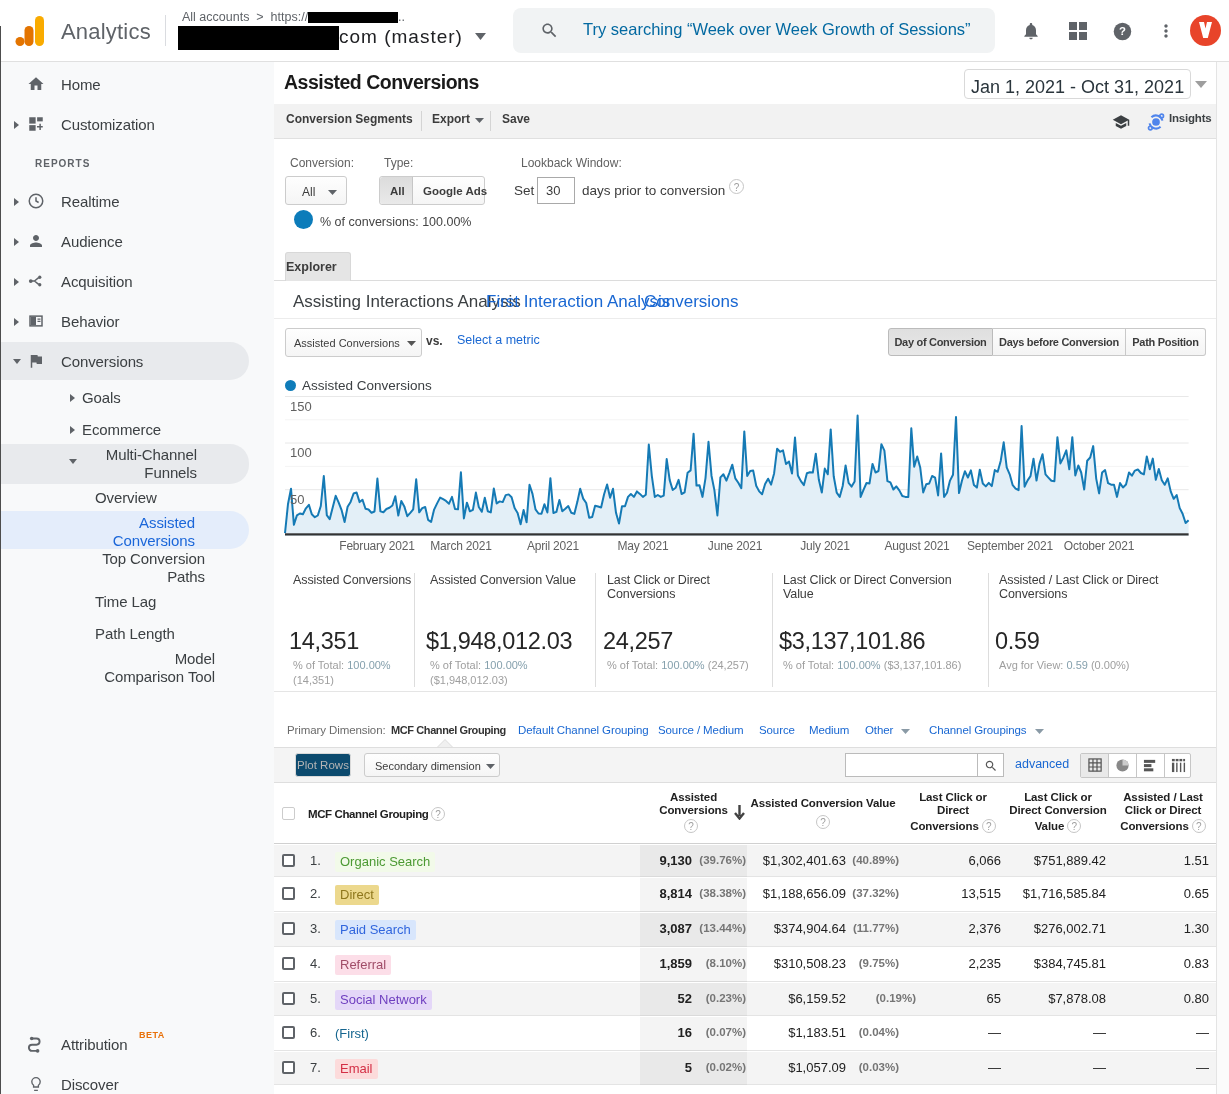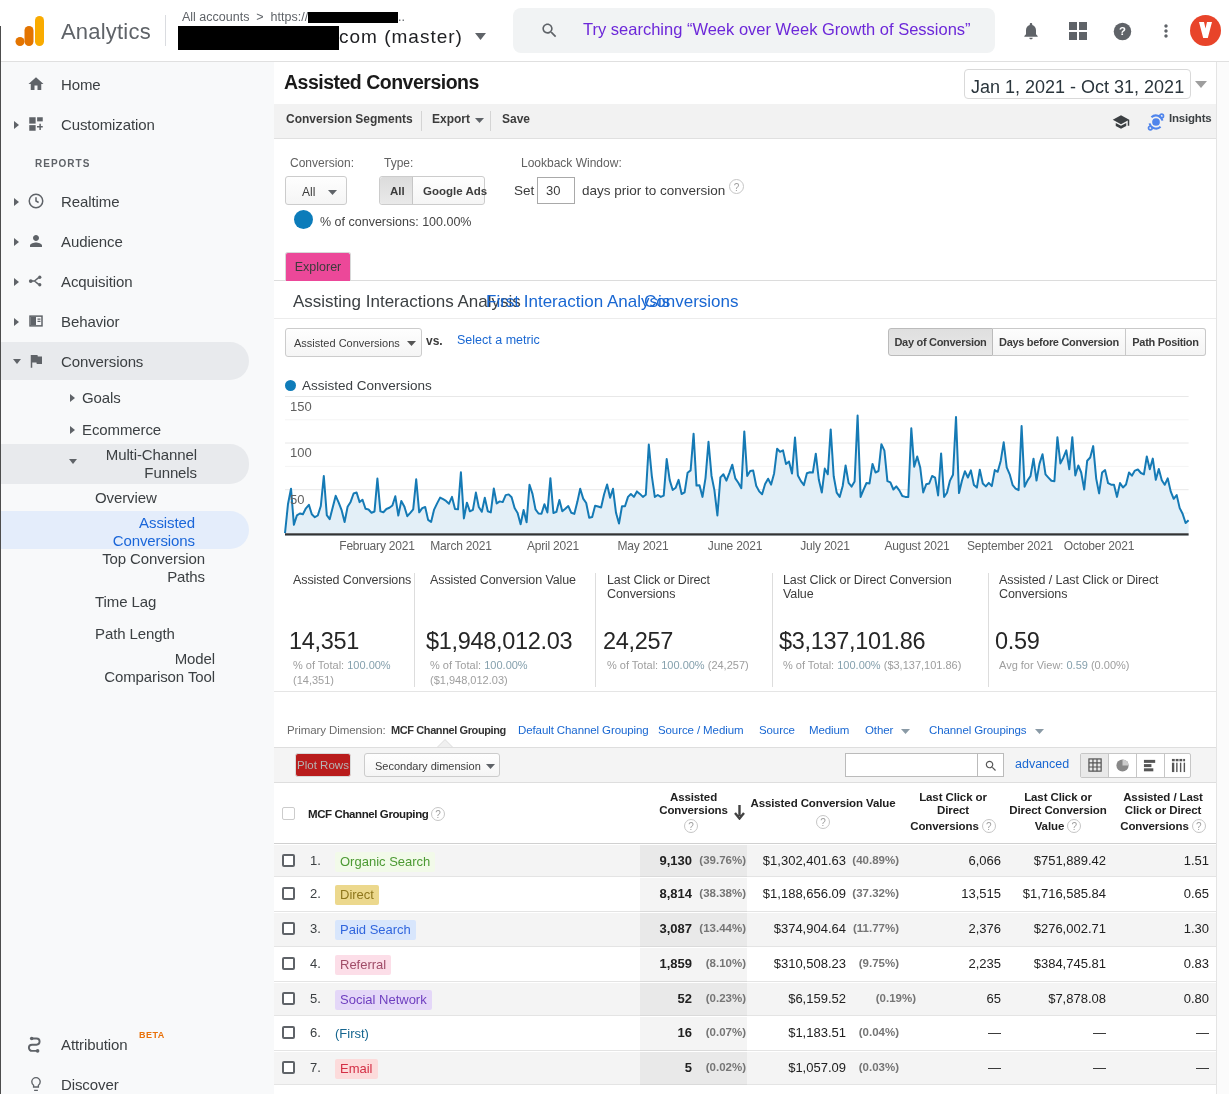--- a/index.html
+++ b/index.html
@@ -8,21 +8,21 @@
 .abs { position:absolute; }
 
 
 #hdr { position:absolute; left:0; top:0; width:1229px; height:62px; background:#fff; border-bottom:1px solid #e0e0e0; }
 #logoTxt { position:absolute; left:61px; top:19px; font-size:22px; color:#5f6368; letter-spacing:0.2px; }
 #hdrDiv { position:absolute; left:165px; top:15px; width:1px; height:31px; background:#dadce0; }
 #bc1 { position:absolute; left:182px; top:10px; font-size:12.5px; color:#5f6368; }
 #bc2 { position:absolute; left:178px; top:26px; font-size:19px; color:#202124; letter-spacing:1px; }
 .redact { display:inline-block; background:#000; vertical-align:middle; }
 #searchPill { position:absolute; left:513px; top:8px; width:482px; height:45px; background:#f1f3f4; border-radius:8px; }
-#searchTxt { position:absolute; left:70px; top:12px; font-size:16.5px; color:#6d28d9; }
+#searchTxt { position:absolute; left:70px; top:12px; font-size:16.5px; color:#0369a1; }
 .hicon { position:absolute; top:21px; }
 #avatar { position:absolute; left:1190px; top:15px; width:31px; height:31px; border-radius:50%; background:#e8442a; color:#fff; text-align:center; }
 
 
 #ledge { position:absolute; left:0; top:26px; width:1px; height:1068px; background:#4d4d4d; }
 
 
 #side { position:absolute; left:1px; top:62px; width:304px; height:1032px; background:#f8f9fa; border-right:1px solid #e8eaed;text-align:right; }
 .sitem { position:absolute; left:0; width:100%; font-size:15px; color:#3c4043; letter-spacing:-0.1px; }
 .sitem .lbl { position:absolute; left:60px; top:0; }
@@ -43,21 +43,21 @@
 #dateTri { position:absolute; left:921px; top:19px; width:0; height:0; border-top:7px solid #9e9e9e; border-left:6px solid transparent; border-right:6px solid transparent; }
 
 #tbar { position:absolute; left:0; top:42px; width:942px; height:35px; background:#f2f2f2; border-bottom:1px solid #e0e0e0; }
 #tbar .t { position:absolute; top:8px; font-size:12px; font-weight:bold; color:#3c3c3c; }
 #tbar .d { position:absolute; top:7px; width:1px; height:20px; background:#d4d4d4; }
 
 #filters { position:absolute; left:0; top:78px; width:942px; height:110px; }
 .flabel { position:absolute; font-size:12px; color:#616161; }
 .btnw { position:absolute; background:linear-gradient(#fefefe,#f5f5f5); border:1px solid #ccc; border-radius:3px; font-size:12px; color:#3c3c3c; white-space:nowrap; }
 
-#expTab { position:absolute; left:11px; top:190px; width:66px; height:29px; background:#ec4899; border:1px solid #d8d8d8; border-bottom:none; border-radius:3px 3px 0 0; font-size:12.5px; font-weight:normal; color:#3c3c3c; text-align:center; line-height:29px; z-index:2;}
+#expTab { position:absolute; left:11px; top:190px; width:66px; height:29px; background:#e5e5e5; border:1px solid #d8d8d8; border-bottom:none; border-radius:3px 3px 0 0; font-size:12.5px; font-weight:bold; color:#3c3c3c; text-align:left; line-height:29px; z-index:2;}
 #expLine { position:absolute; left:0; top:218px; width:942px; height:1px; background:#dcdcdc; }
 #subtabs { position:absolute; left:0; top:219px; width:942px; height:38px; border-bottom:1px solid #ececec; font-size:17px; }
 #subtabs span { position:absolute; top:11px; white-space:nowrap; }
 
 #metricRow { position:absolute; left:0; top:258px; width:942px; height:47px; }
 .segBtn { position:absolute; top:8px; height:28px; border:1px solid #c9c9c9; font-size:11px; font-weight:bold; color:#3c3c3c; text-align:center; background:linear-gradient(#fdfdfd,#f4f4f4); white-space:nowrap; letter-spacing:-0.3px; }
 
 #legend { position:absolute; left:0; top:313px; width:942px; height:24px; }
 #chartWrap { position:absolute; left:0; top:330px; width:942px; height:230px; }
 
@@ -402,21 +402,21 @@
       </svg>
     <span style="left:655px"><a class="lnk">Channel Groupings</a></span>
     <svg class="abs" style="left:761px;top:36px" width="9" height="5" viewBox="0 0 9 5">
         <path d="M0 0h9L4.5 5z" fill="#8a9aa6"></path>
       </svg>
   </div>
 
   <div id="caret2"></div>
   <div id="caret"></div>
   <div id="graybar">
-    <div class="btnw" style="left:21px;top:5px;width:56px;height:24px;background:#b91c1c;border-color:#d9d9d9;color:#b5b5b5;font-size:11.5px;text-align:center;line-height:22px">Plot Rows</div>
+    <div class="btnw" style="left:21px;top:5px;width:56px;height:24px;background:#0c4a6e;border-color:#d9d9d9;color:#b5b5b5;font-size:11.5px;text-align:center;line-height:22px">Plot Rows</div>
     <div class="btnw" style="left:90px;top:5px;width:136px;height:24px;font-size:11px">
       <span style="position:absolute;left:10px;top:6px">Secondary dimension</span>
       <svg class="abs" style="left:121px;top:10px" width="9" height="5" viewBox="0 0 9 5">
           <path d="M0 0h9L4.5 5z" fill="#5f6368"></path>
         </svg>
     </div>
     <input style="position: absolute; left: 571px; top: 5px; width: 132px; height: 24px; border-top: 1px solid rgb(187, 187, 187); border-bottom: 1px solid rgb(187, 187, 187); border-left: 1px solid rgb(187, 187, 187); border-image: initial; border-right: none; font-family: inherit;">
     <div style="position:absolute;left:703px;top:5px;width:27px;height:24px;border:1px solid #bbb;background:#fff">
       <svg class="abs" style="left:6px;top:5px" width="14" height="14" viewBox="0 0 24 24">
           <path fill="#555" d="M15.5 14h-.79l-.28-.27C15.41 12.59 16 11.11 16 9.5 16 5.91 13.09 3 9.5 3S3 5.91 3 9.5 5.91 16 9.5 16c1.61 0 3.09-.59 4.23-1.57l.27.28v.79l5 4.99L20.49 19l-4.99-5zm-6 0C7.01 14 5 11.99 5 9.5S7.01 5 9.5 5 14 7.01 14 9.5 11.99 14 9.5 14z"></path>

